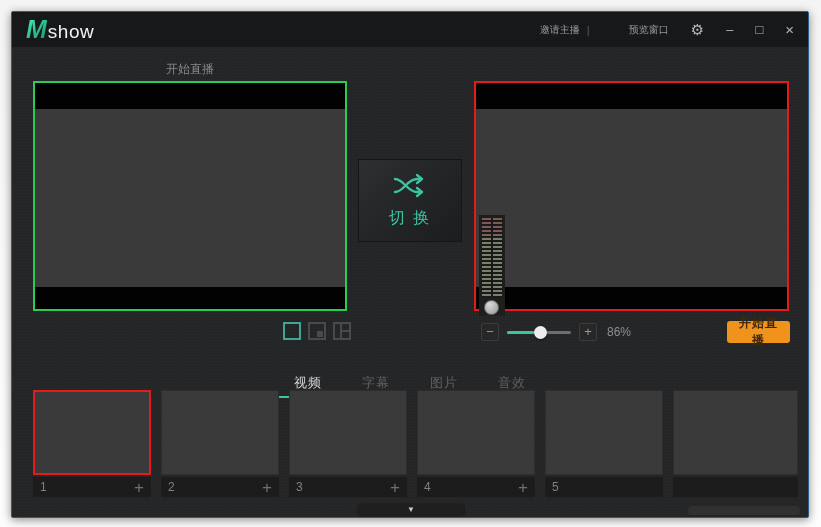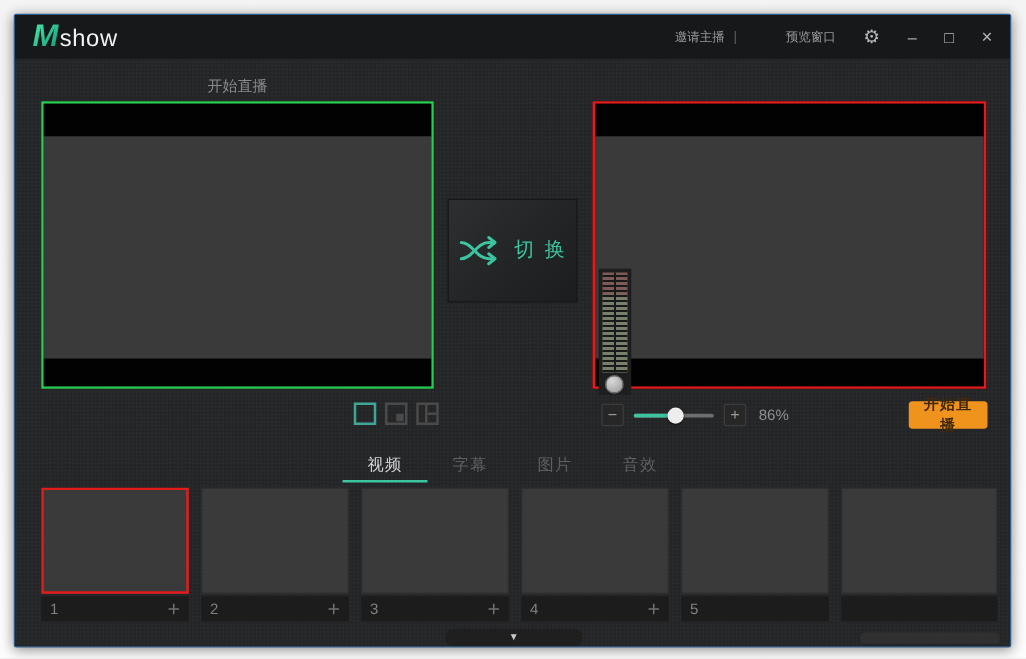--- a/index.html
+++ b/index.html
@@ -51,21 +51,21 @@
   .video-pane.program{left:462px;width:315px;border:2px solid var(--red,#e31b1b);}
   .letterbox{background:#020202;}
   .letterbox.top{height:26px;}
   .letterbox.bottom{height:22px;}
   .video-content{flex:1;background:#3a3a3a;}
   
   .switch-btn{
     position:absolute;left:346px;top:147px;width:104px;height:83px;
     background:linear-gradient(135deg,#2e2f30 0%,#232425 55%,#1c1d1e 100%);
     border:1px solid #161616;box-sizing:border-box;cursor:pointer;
-    display:flex;flex-direction:row;align-items:center;justify-content:center;gap:9px;
+    display:flex;flex-direction:column;align-items:center;justify-content:center;gap:9px;
   }
   .switch-label{color:var(--accent,#3cc3a0);font-size:16px;letter-spacing:2px;}
   
   .vu-meter{position:absolute;left:467px;top:203px;width:26px;height:101px;background:#1e1e1e;}
   .vu-bars{
     position:absolute;left:3px;top:3px;width:20px;height:80px;
     background-image:
       repeating-linear-gradient(to bottom,rgba(0,0,0,0) 0 2px,#191919 2px 4px),
       linear-gradient(to right,rgba(0,0,0,0) 0 9px,#191919 9px 11px,rgba(0,0,0,0) 11px),
       linear-gradient(to bottom,#7c5a55 0 20%,#77806a 26% 100%);
@@ -97,21 +97,21 @@
   }
   .vol-value{color:#8f8f8f;font-size:12px;margin-left:10px;}
   
   .start-btn{
     position:absolute;left:715px;top:309px;width:63px;height:22px;
     background:var(--orange,#f0931d);border:none;border-radius:3px;
     color:#42290a;font-size:12px;font-weight:600;cursor:pointer;
     display:flex;align-items:center;justify-content:center;letter-spacing:1px;
   }
   
-  .tabs{position:absolute;left:50%;transform:translateX(-50%);top:350px;display:flex;}
+  .tabs{position:absolute;left:50%;transform:translateX(-50%);top:362px;display:flex;font-family:Liberation Mono, monospace;}
   .tab{
     width:68px;height:24px;text-align:center;font-size:13px;color:#5f5f5f;
     cursor:pointer;position:relative;line-height:20px;letter-spacing:1px;
   }
   .tab.active{color:#d5d5d5;}
   .tab.active::after{
     content:"";position:absolute;left:0;right:0;bottom:0;height:2px;
     background:var(--accent,#3cc3a0);
   }
   

